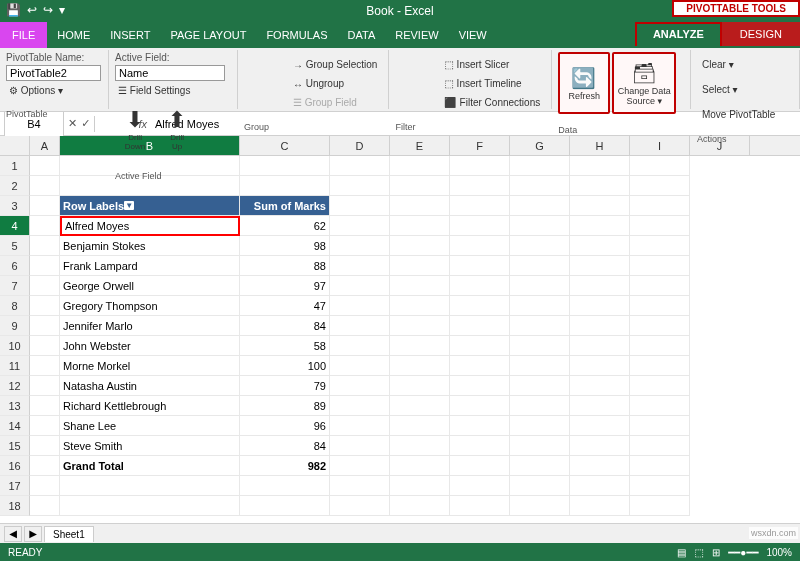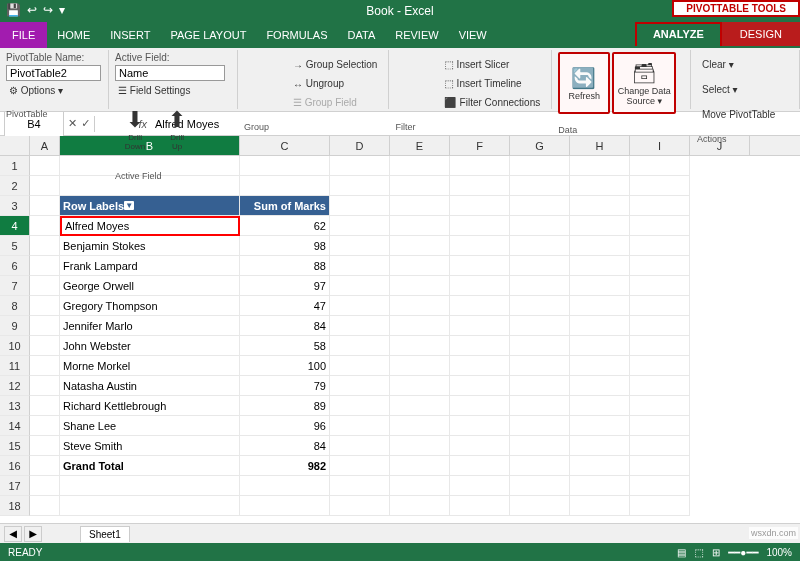--- a/index.html
+++ b/index.html
@@ -42,21 +42,21 @@
     .ribbon-tab {
       padding: 4px 10px;
       color: white;
       font-size: 11px;
       cursor: pointer;
       height: 26px;
       display: flex;
       align-items: center;
     }
     .ribbon-tab.file {
-      background: #a21caf;
+      background: #d946ef;
       color: white;
       padding: 0 12px;
     }
 
     
     .ribbon {
       background: #f0f0f0;
       border-bottom: 1px solid #d0d0d0;
       display: flex;
       height: 64px;
@@ -370,21 +370,20 @@
       padding-left: 4px;
       gap: 2px;
     }
     .sheet-tab {
       padding: 2px 8px;
       font-size: 10px;
       border: 1px solid #ccc;
       background: white;
       cursor: pointer;
       border-bottom: none;
-      margin-left: 36px;
     }
     .sheet-tab-btn {
       width: 18px;
       height: 16px;
       display: flex;
       align-items: center;
       justify-content: center;
       cursor: pointer;
       font-size: 10px;
       border: 1px solid #ccc;

